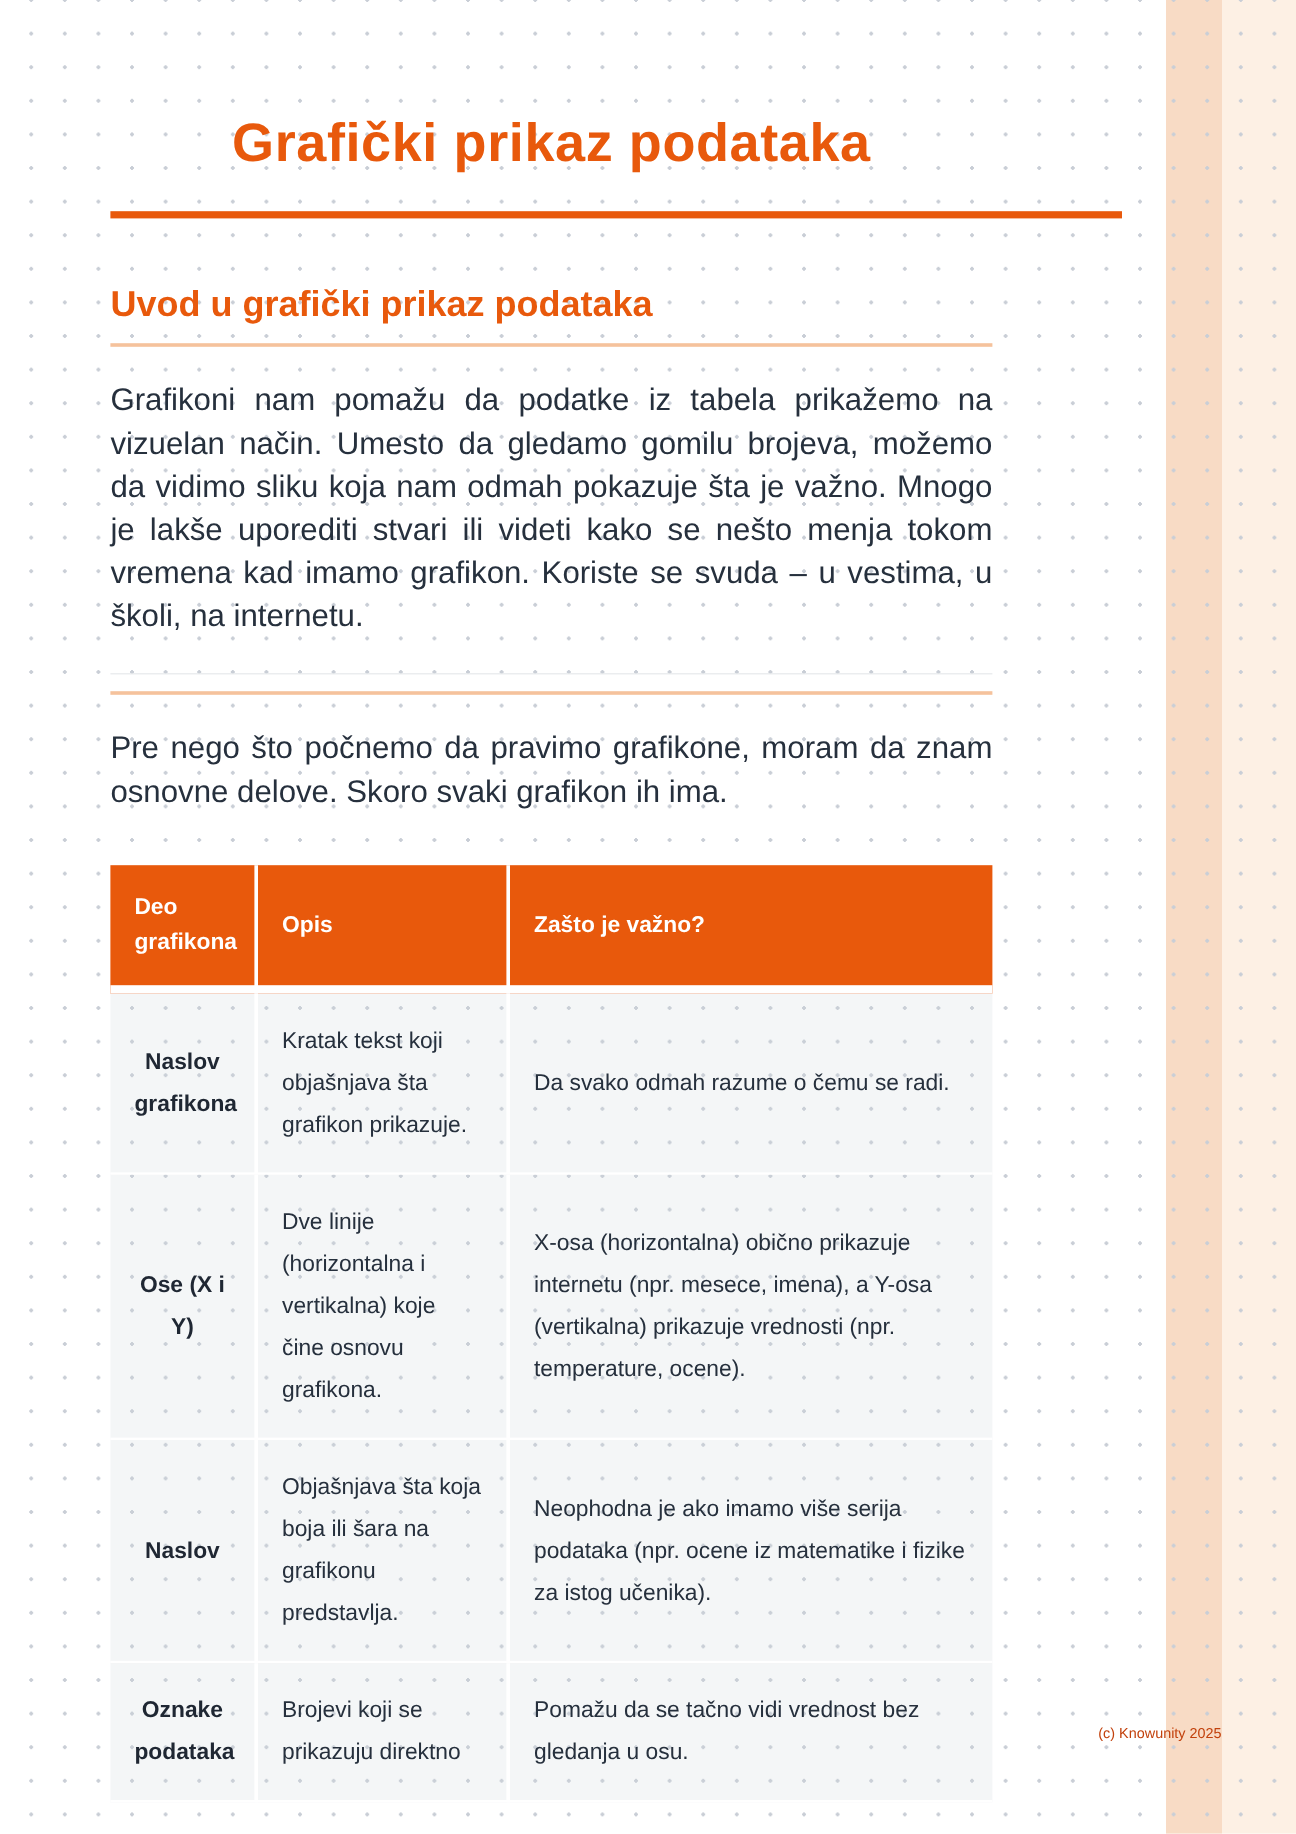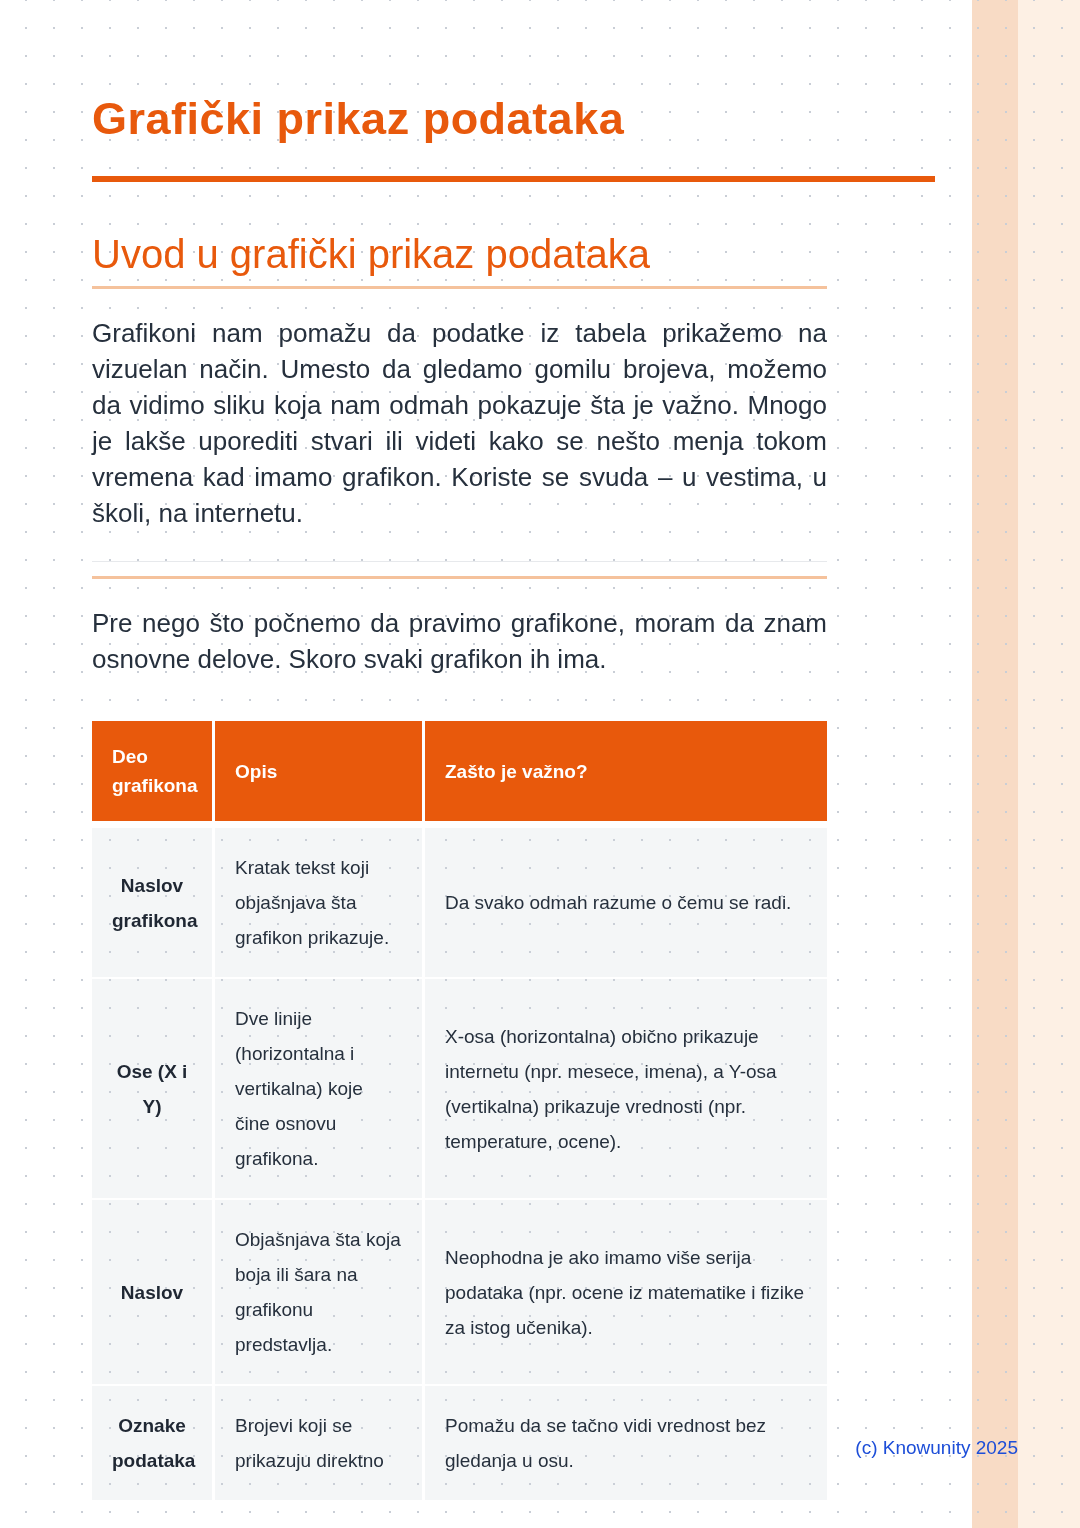--- a/index.html
+++ b/index.html
@@ -30,35 +30,36 @@
   }
 
   h1.page-title {
     margin: 0;
     padding-top: 94px;
     font-size: 45px;
     line-height: 50px;
     font-weight: bold;
     color: #e8590c;
     letter-spacing: 0.5px;
+    text-align: center;
   }
 
   .rule-thick {
     width: 843px;            
     height: 6px;
     background: #e8590c;
     margin-top: 32px;
   }
 
   h2.section-heading {
     margin: 0;
     margin-top: 54px;
-    font-size: 40px;
+    font-size: 30px;
     line-height: 36px;
-    font-weight: normal;
+    font-weight: bold;
     color: #e8590c;
   }
 
   .rule-thin {
     width: 735px;
     height: 3px;
     background: #f5c29c;
     margin-top: 14px;
   }
 
@@ -115,22 +116,22 @@
     border-bottom: 2px solid #ffffff;
   }
   table.parts-table td:last-child { border-right: none; }
   table.parts-table td.part { font-weight: bold; color: #1f2733; text-align: center; }
   table.parts-table tr.tall td { padding-top: 22px; padding-bottom: 22px; }
 
   .footer-note {
     position: absolute;
     top: 1437px;
     right: 62px;
-    font-size: 19px;
-    color: #1d4ed8;
+    font-size: 12px;
+    color: #c2410c;
   }
 </style>
 </head>
 <body>
 
 <div class="content">
 
   <h1 class="page-title">Grafički prikaz podataka</h1>
   <div class="rule-thick"></div>
 

